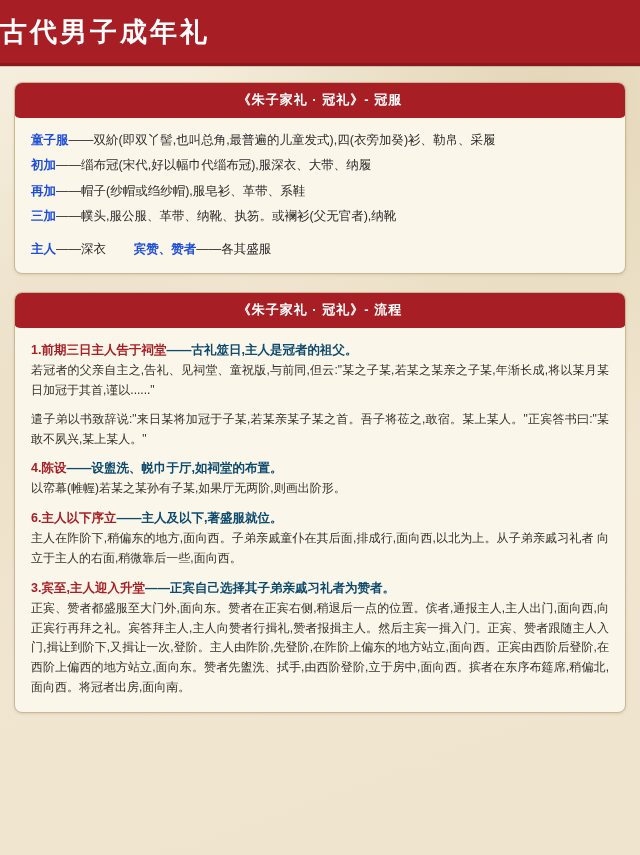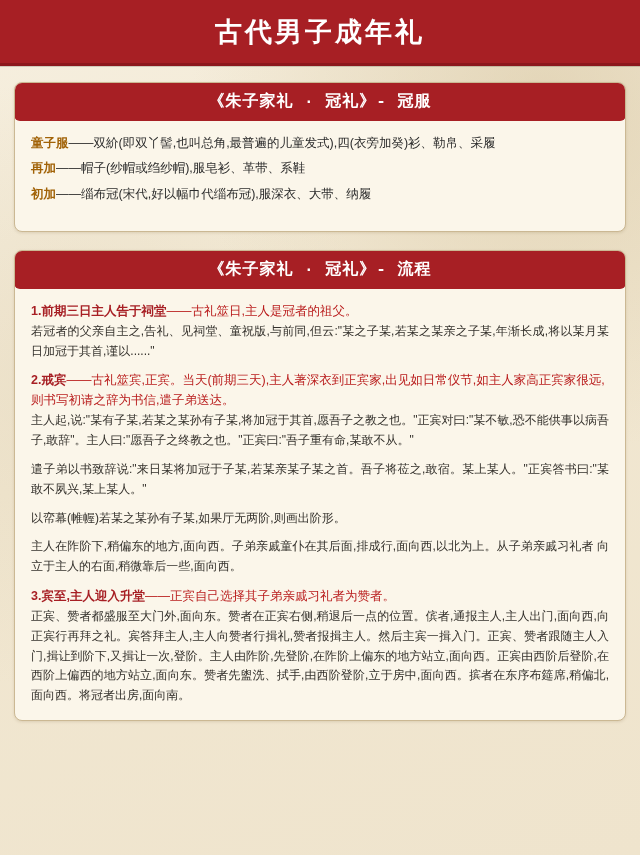--- a/index.html
+++ b/index.html
@@ -34,21 +34,20 @@
     pointer-events: none;
     user-select: none;
   }
   .wm1 { top: 105px; right: 28px; }
   .wm2 { top: 640px; right: 22px; font-size: 26px; }
 
   header.title-bar {
     position: relative;
     background: #a71f24;
     color: #ffffff;
-    text-align: center;
     padding: 14px 0 16px;
     font-family: "DejaVu Serif", serif;
     font-size: 27px;
     font-weight: bold;
     letter-spacing: 3px;
     box-shadow: 0 1px 0 rgba(0,0,0,0.15);
   }
   header.title-bar::after {
     content: "";
     position: absolute;
@@ -68,56 +67,56 @@
     border-radius: 8px;
     margin-bottom: 18px;
     box-shadow: 0 1px 3px rgba(120,95,55,0.18);
     overflow: hidden;
   }
 
   .card-header {
     background: #a71f24;
     color: #ffffff;
     text-align: center;
-    font-family: Liberation Mono, monospace;
-    font-size: 16px;
+    font-family: Liberation Sans, sans-serif;
+    font-size: 13px;
     font-weight: bold;
     letter-spacing: 1px;
     padding: 9px 0;
     border-radius: 6px;
     margin: -1px -1px 0 -1px;
   }
 
   .card-body {
     padding: 12px 16px 14px;
     font-size: 12.5px;
     line-height: 1.62;
   }
 
   .line { margin: 0 0 5px 0; }
   .line:last-child { margin-bottom: 0; }
 
   .term {
-    color: #a16207;
+    color: #1d4ed8;
     font-weight: bold;
   }
   .spacer { height: 8px; }
 
   .flow-item { margin-bottom: 9px; }
   .flow-item:last-child { margin-bottom: 0; }
   .flow-head {
     color: #a71f24;
     font-weight: bold;
     font-size: 12.5px;
     line-height: 1.6;
     margin: 0 0 1px 0;
   }
   .flow-head .plain {
-    color: #b91c1c;
-    font-weight: normal;
+    color: #0c4a6e;
+    font-weight: bold;
   }
   .flow-body {
     margin: 0;
     font-size: 12px;
     line-height: 1.65;
     color: #33302b;
     text-align: justify;
   }
 </style>
 </head>
@@ -131,59 +130,67 @@
 
 <div class="page">
 
   <section class="card">
     <div class="card-header">《朱子家礼 · 冠礼》- 冠服</div>
     <div class="card-body">
       <p class="line">
         <span class="term">童子服</span><span>——双紒(即双丫髻,也叫总角,最普遍的儿童发式),四(衣旁加癸)衫、勒帛、采履</span>
       </p>
       <p class="line">
+        <span class="term">初加</span><span>——缁布冠(宋代,好以幅巾代缁布冠),服深衣、大带、纳履</span>
+      </p>
+      <p class="line">
         <span class="term">再加</span><span>——帽子(纱帽或绉纱帽),服皂衫、革带、系鞋</span>
       </p>
       <p class="line">
-        <span class="term">初加</span><span>——缁布冠(宋代,好以幅巾代缁布冠),服深衣、大带、纳履</span>
+        <span class="term">三加</span><span>——幞头,服公服、革带、纳靴、执笏。或襕衫(父无官者),纳靴</span>
       </p>
       <div class="spacer"></div>
+      <p class="line">
+        <span class="term">主人</span><span>——深衣</span>
+        &nbsp;&nbsp;&nbsp;&nbsp;&nbsp;&nbsp;
+        <span class="term">宾赞、赞者</span><span>——各其盛服</span>
+      </p>
     </div>
   </section>
 
   <section class="card">
     <div class="card-header">《朱子家礼 · 冠礼》- 流程</div>
     <div class="card-body">
 
       <div class="flow-item">
         <p class="flow-head">
           <span>1.前期三日主人告于祠堂</span><span class="plain">——古礼筮日,主人是冠者的祖父。</span>
         </p>
         <p class="flow-body">若冠者的父亲自主之,告礼、见祠堂、童祝版,与前同,但云:"某之子某,若某之某亲之子某,年渐长成,将以某月某日加冠于其首,谨以......"</p>
       </div>
 
-      <div class="flow-item">
-        <p class="flow-head">
-          <span>2.戒宾</span><span class="plain">——古礼筮宾,正宾。当天(前期三天),主人著深衣到正宾家,出见如日常仪节,如主人家高正宾家很远,则书写初请之辞为书信,遣子弟送达。</span>
-        </p>
-        <p class="flow-body">主人起,说:"某有子某,若某之某孙有子某,将加冠于其首,愿吾子之教之也。"正宾对曰:"某不敏,恐不能供事以病吾子,敢辞"。主人曰:"愿吾子之终教之也。"正宾曰:"吾子重有命,某敢不从。"</p>
-      </div>
 
       <div class="flow-item">
         <p class="flow-body">遣子弟以书致辞说:"来日某将加冠于子某,若某亲某子某之首。吾子将莅之,敢宿。某上某人。"正宾答书曰:"某敢不夙兴,某上某人。"</p>
       </div>
 
       <div class="flow-item">
+        <p class="flow-head">
+          <span>4.陈设</span><span class="plain">——设盥洗、帨巾于厅,如祠堂的布置。</span>
+        </p>
         <p class="flow-body">以帟幕(帷幄)若某之某孙有子某,如果厅无两阶,则画出阶形。</p>
       </div>
 
       <div class="flow-item">
       </div>
 
       <div class="flow-item">
+        <p class="flow-head">
+          <span>6.主人以下序立</span><span class="plain">——主人及以下,著盛服就位。</span>
+        </p>
         <p class="flow-body">主人在阼阶下,稍偏东的地方,面向西。子弟亲戚童仆在其后面,排成行,面向西,以北为上。从子弟亲戚习礼者 向立于主人的右面,稍微靠后一些,面向西。</p>
       </div>
 
       <div class="flow-item">
         <p class="flow-head">
           <span>3.宾至,主人迎入升堂</span><span class="plain">——正宾自己选择其子弟亲戚习礼者为赞者。</span>
         </p>
         <p class="flow-body">正宾、赞者都盛服至大门外,面向东。赞者在正宾右侧,稍退后一点的位置。傧者,通报主人,主人出门,面向西,向正宾行再拜之礼。宾答拜主人,主人向赞者行揖礼,赞者报揖主人。然后主宾一揖入门。正宾、赞者跟随主人入门,揖让到阶下,又揖让一次,登阶。主人由阼阶,先登阶,在阼阶上偏东的地方站立,面向西。正宾由西阶后登阶,在西阶上偏西的地方站立,面向东。赞者先盥洗、拭手,由西阶登阶,立于房中,面向西。摈者在东序布筵席,稍偏北,面向西。将冠者出房,面向南。</p>
       </div>
 

